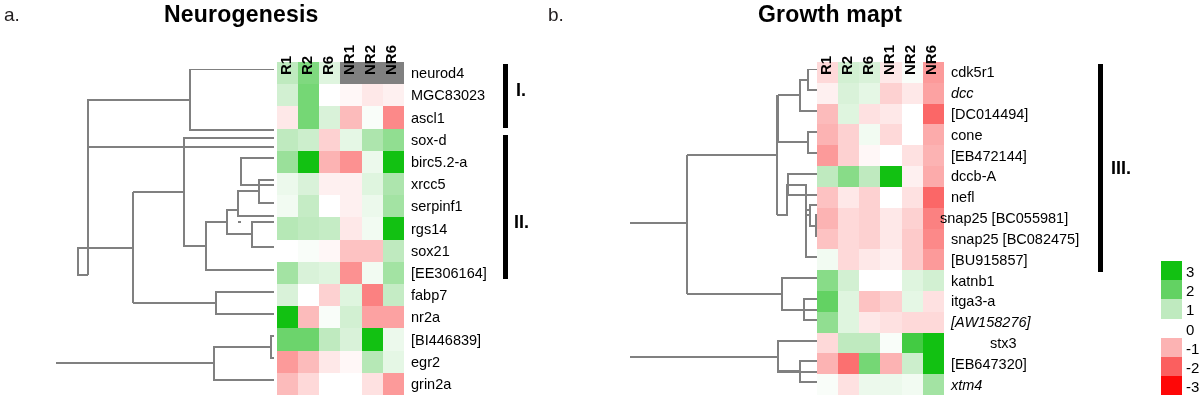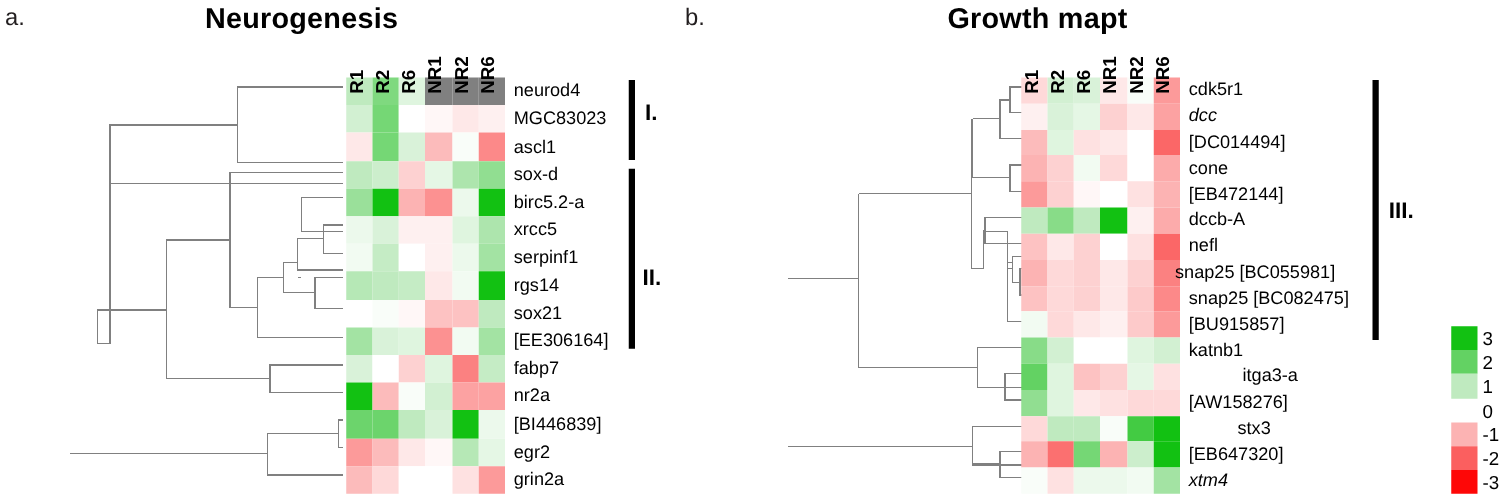--- a/index.html
+++ b/index.html
@@ -337,22 +337,22 @@
     <div class="rowlab" style="left: 951px; top: 86.2188px; font-style: italic;">dcc</div>
     <div class="rowlab" style="left: 951px; top: 107.031px;">[DC014494]</div>
     <div class="rowlab" style="left: 951px; top: 127.844px;">cone</div>
     <div class="rowlab" style="left: 951px; top: 148.656px;">[EB472144]</div>
     <div class="rowlab" style="left: 951px; top: 169.469px;">dccb-A</div>
     <div class="rowlab" style="left: 951px; top: 190.281px;">nefl</div>
     <div class="rowlab" style="left: 940px; top: 211.094px;">snap25 [BC055981]</div>
     <div class="rowlab" style="left: 951px; top: 231.906px;">snap25 [BC082475]</div>
     <div class="rowlab" style="left: 951px; top: 252.719px;">[BU915857]</div>
     <div class="rowlab" style="left: 951px; top: 273.531px;">katnb1</div>
-    <div class="rowlab" style="left: 994px; top: 294.344px;">itga3-a</div>
-    <div class="rowlab" style="left: 951px; top: 315.156px;">[AW158276]</div>
+    <div class="rowlab" style="left: 951px; top: 294.344px;">itga3-a</div>
+    <div class="rowlab" style="left: 951px; top: 315.156px; font-style: italic;">[AW158276]</div>
     <div class="rowlab" style="left: 990px; top: 335.969px;">stx3</div>
     <div class="rowlab" style="left: 951px; top: 356.781px;">[EB647320]</div>
     <div class="rowlab" style="left: 951px; top: 377.594px; font-style: italic;">xtm4</div>
   </div>
 
 <div class="bracket" style="left:1098px;top:64px;height:208px;"></div>
 <div class="group-label" style="left:1111px;top:158px;">III.</div>
 
 <div class="legend" style="left:1161px;top:261px;width:40px;height:134px;">
   <div id="legend-bands">

